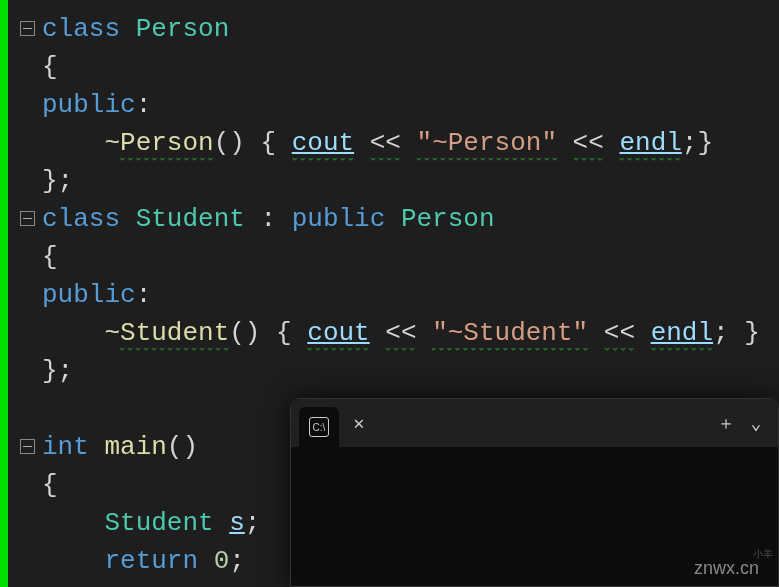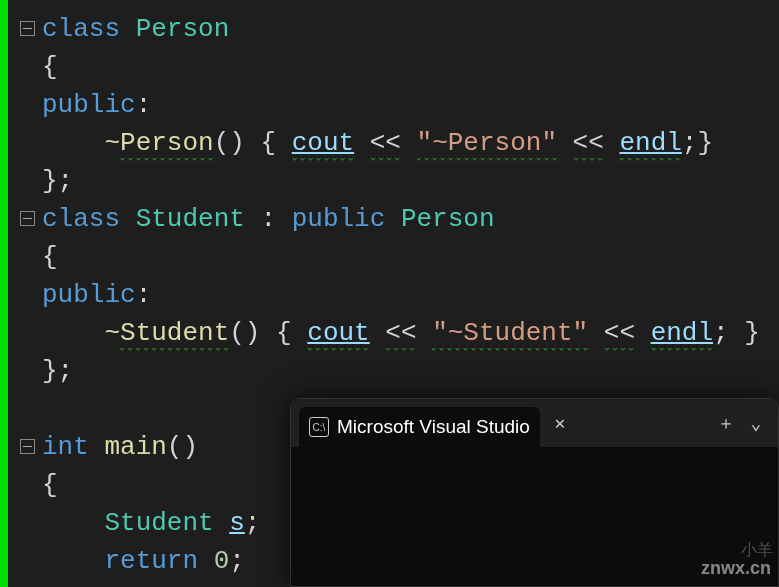--- a/index.html
+++ b/index.html
@@ -136,35 +136,35 @@
 .term-right { margin-left: auto; display: flex; gap: 2px; }
 .term-body {
   padding: 14px 16px;
   color: #ccc;
   font-size: 21px;
   line-height: 28px;
   font-family: 'Cascadia Mono', 'Consolas', monospace;
 }
 .watermark {
   position: absolute;
-  right: 8px;
+  right: 20px;
   bottom: 8px;
   color: rgba(255,255,255,0.5);
   font-family: sans-serif;
   font-size: 18px;
-  font-weight: bold;
+  font-weight: normal;
   margin-left: 21px;
 }
 .watermark-s {
   position: absolute;
   right: 6px;
   bottom: 26px;
   color: rgba(200,200,200,0.35);
   font-family: Liberation Serif, serif;
-  font-size: 16px;
+  font-size: 10px;
 }
 </style>
 </head>
 <body>
 
 <div class="editor">
   <div class="gutter">
     <div class="green-bar"></div>
     <div id="folds">
         <div class="fold-box" style="top: 21px;"></div>
@@ -172,21 +172,20 @@
         <div class="fold-box" style="top: 439px;"></div>
       </div>
   </div>
   <div class="code-area" id="code"><div class="line"><span class="kw">class</span> <span class="type">Person</span></div><div class="line"><span class="punct">{</span></div><div class="line"><span class="kw">public</span><span class="punct">:</span></div><div class="line">    <span class="tilde">~</span><span class="func squiggle">Person</span><span class="punct">()</span> <span class="punct">{</span> <span class="var squiggle">cout</span> <span class="punct squiggle">&lt;&lt;</span> <span class="str squiggle">"~Person"</span> <span class="punct squiggle">&lt;&lt;</span> <span class="var squiggle">endl</span><span class="punct">;</span><span class="punct">}</span></div><div class="line"><span class="punct">};</span></div><div class="line"><span class="kw">class</span> <span class="type">Student</span> <span class="punct">:</span> <span class="kw">public</span> <span class="type">Person</span></div><div class="line"><span class="punct">{</span></div><div class="line"><span class="kw">public</span><span class="punct">:</span></div><div class="line">    <span class="tilde">~</span><span class="func squiggle">Student</span><span class="punct">()</span> <span class="punct">{</span> <span class="var squiggle">cout</span> <span class="punct squiggle">&lt;&lt;</span> <span class="str squiggle">"~Student"</span> <span class="punct squiggle">&lt;&lt;</span> <span class="var squiggle">endl</span><span class="punct">;</span> <span class="punct">}</span></div><div class="line"><span class="punct">};</span></div><div class="line">&nbsp;</div><div class="line"><span class="kw">int</span> <span class="func">main</span><span class="punct">()</span></div><div class="line"><span class="punct">{</span></div><div class="line">    <span class="type">Student</span> <span class="var">s</span><span class="punct">;</span></div><div class="line">    <span class="kw">return</span> <span class="num">0</span><span class="punct">;</span></div></div>
 </div>
 
 <div class="terminal">
   <div class="term-header">
     <div class="term-tab">
       <div class="term-icon">C:\</div>
-      <div class="term-title">Microsoft Visual Studio</div>
     </div>
     <div class="term-btn">✕</div>
     <div class="term-right">
       <div class="term-btn">＋</div>
       <div class="term-btn">⌄</div>
     </div>
   </div>
 </div>
 
 <div class="watermark-s">小羊</div>

